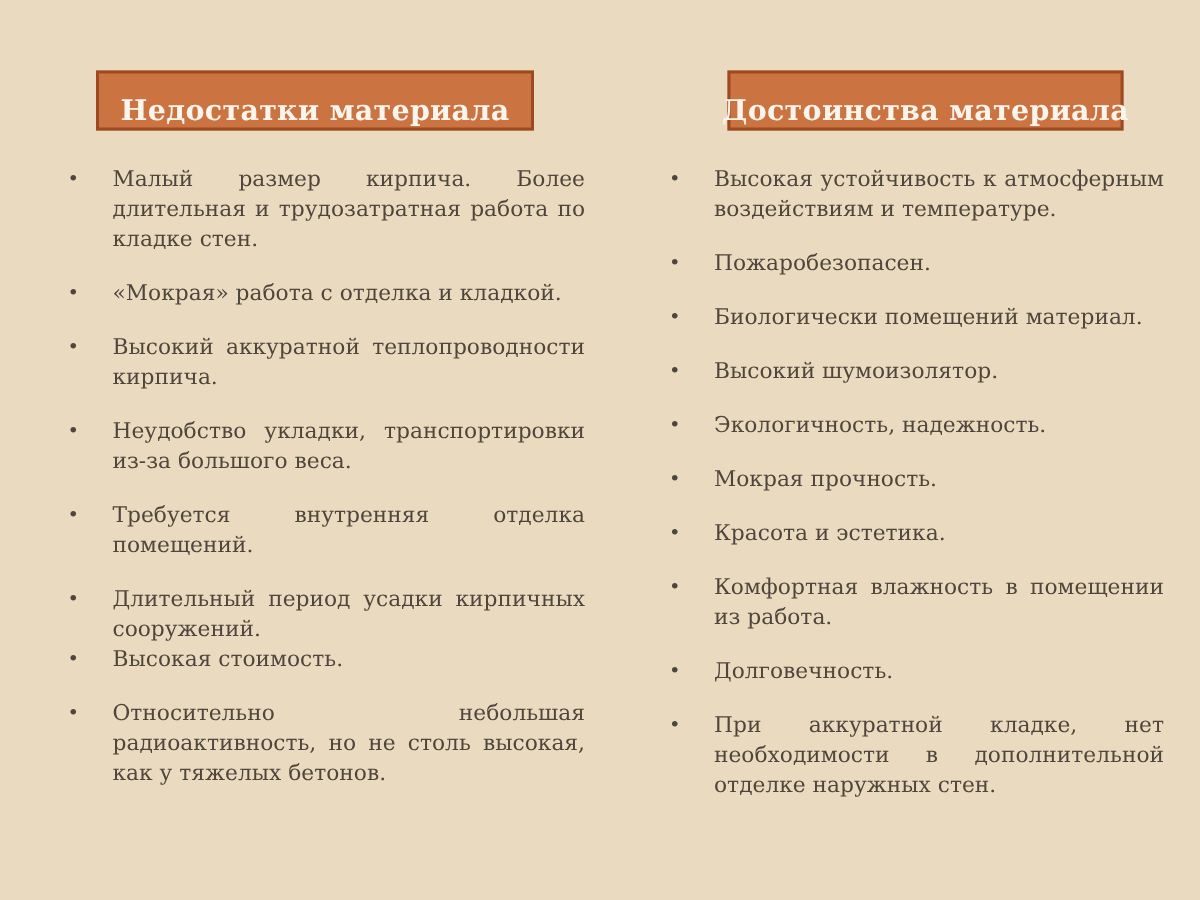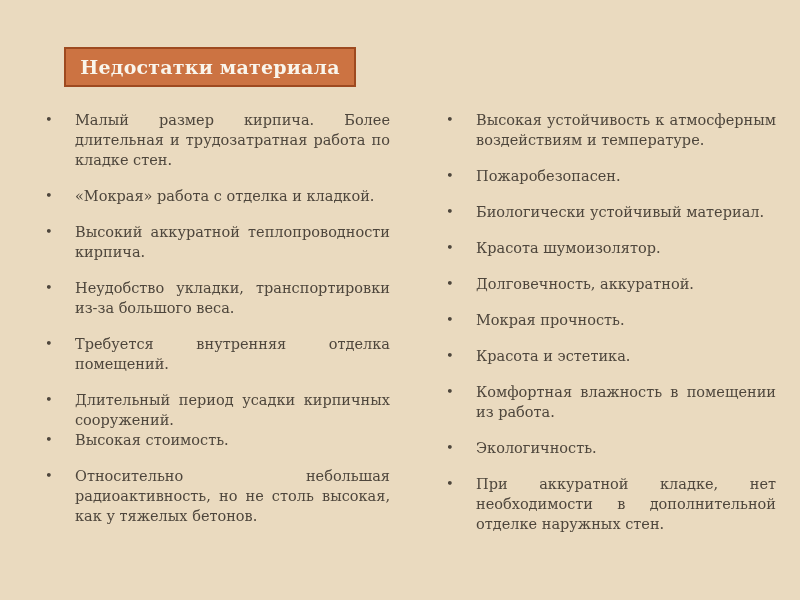--- a/index.html
+++ b/index.html
@@ -16,21 +16,21 @@
     font-family: "DejaVu Serif", "Liberation Serif", serif;
   }
   .header-box {
     position: absolute;
     top: 47px;
     height: 40px;
     background: #cc7342;
     border: 2px solid #9e4a20;
     box-sizing: border-box;
     display: flex;
-    align-items: center;
+    align-items: flex-end;
     justify-content: center;
   }
   .header-box .header-text {
     color: #f9f5ec;
     font-size: 19px;
     font-weight: bold;
     letter-spacing: 0.2px;
     white-space: nowrap;
   }
   .header-left  { left: 64px;  width: 292px; }
@@ -68,20 +68,23 @@
 </style>
 </head>
 <body>
 
 <div class="slide">
 
   <div class="header-box header-left">
     <span class="header-text">Недостатки материала</span>
   </div>
 
+  <div class="header-box header-right">
+    <span class="header-text">Достоинства материала</span>
+  </div>
 
   <ul class="list list-left">
       <li>
         <span class="bullet">•</span>
         <div class="li-text">Малый размер кирпича. Более длительная и трудозатратная работа по кладке стен.</div>
       </li>
       <li>
         <span class="bullet">•</span>
         <div class="li-text">«Мокрая» работа с отделка и кладкой.</div>
       </li>
@@ -115,45 +118,45 @@
       <li>
         <span class="bullet">•</span>
         <div class="li-text">Высокая устойчивость к атмосферным воздействиям и температуре.</div>
       </li>
       <li>
         <span class="bullet">•</span>
         <div class="li-text">Пожаробезопасен.</div>
       </li>
       <li>
         <span class="bullet">•</span>
-        <div class="li-text">Биологически устойчивый материал.</div>
+        <div class="li-text">Биологически помещений материал.</div>
       </li>
       <li>
         <span class="bullet">•</span>
-        <div class="li-text">Красота шумоизолятор.</div>
+        <div class="li-text">Высокий шумоизолятор.</div>
       </li>
       <li>
         <span class="bullet">•</span>
-        <div class="li-text">Долговечность, аккуратной.</div>
+        <div class="li-text">Экологичность, надежность.</div>
       </li>
       <li>
         <span class="bullet">•</span>
         <div class="li-text">Мокрая прочность.</div>
       </li>
       <li>
         <span class="bullet">•</span>
         <div class="li-text">Красота и эстетика.</div>
       </li>
       <li>
         <span class="bullet">•</span>
         <div class="li-text">Комфортная влажность в помещении из работа.</div>
       </li>
       <li>
         <span class="bullet">•</span>
-        <div class="li-text">Экологичность.</div>
+        <div class="li-text">Долговечность.</div>
       </li>
       <li>
         <span class="bullet">•</span>
         <div class="li-text">При аккуратной кладке, нет необходимости в дополнительной отделке наружных стен.</div>
       </li>
     </ul>
 
 </div>
 
 </body></html>

